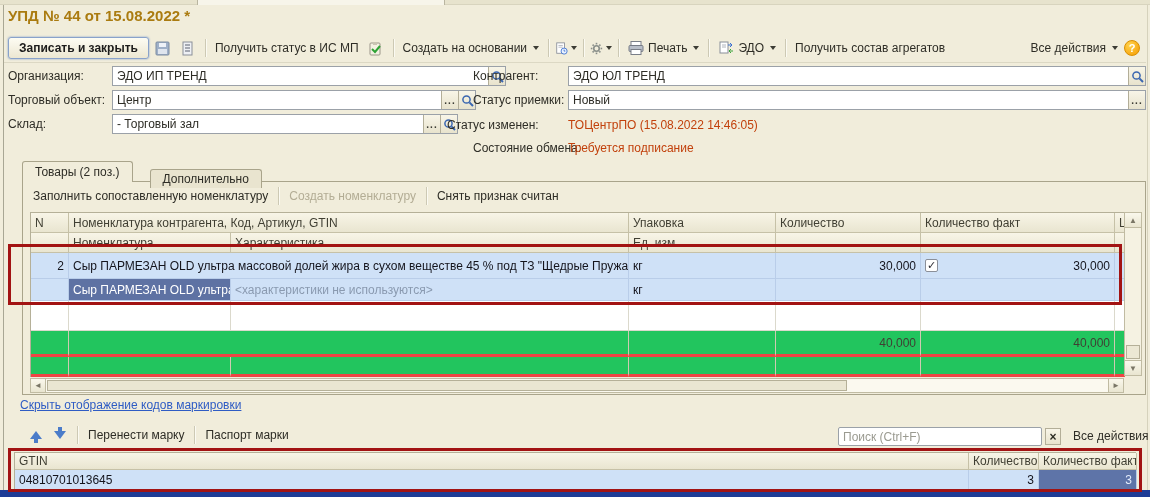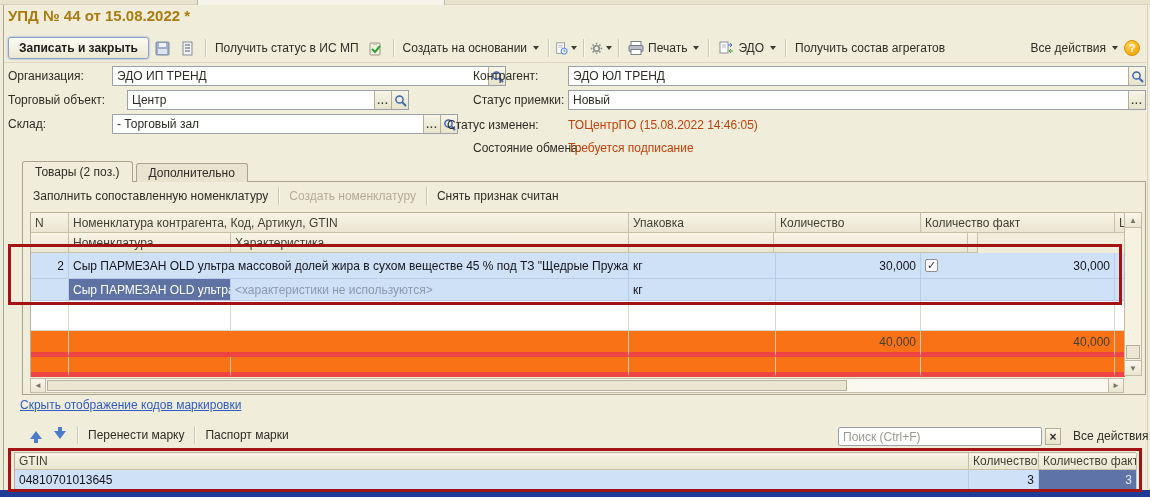--- a/index.html
+++ b/index.html
@@ -44,38 +44,38 @@
   .field { position:absolute; height:20px; background:#fff; border:1px solid #9ba1a8; display:flex; align-items:center; }
   .fval { flex:1; padding:0 4px; white-space:nowrap; overflow:hidden; }
   .fbtn { width:17px; height:18px; flex:none; background:linear-gradient(#f8f5e8,#e8e3cd);
           border-left:1px solid #b3ae98; display:flex; align-items:center; justify-content:center;
           font-size:10px; color:#3c3c34; cursor:pointer; }
   .fbtn.ell { font-weight:bold; letter-spacing:1px; align-items:flex-end; padding-bottom:3px; }
   .blue { color:#c2410c; }
   .linku { color:#2f5cc4; text-decoration:underline; cursor:pointer; }
 
   
-  .tabs { position:absolute; left:22px; top:161px; display:flex; gap:3px; z-index:3; }
-  .tab { padding:2px 12px 0 12px; height:19px; margin-top:2px; background:#e9e4cf;
+  .tabs { position:absolute; left:22px; top:161px; display:flex; gap:17px; z-index:3; }
+  .tab { padding:2px 12px 0 12px; height:19px; margin-top:8px; background:#e9e4cf;
          border:1px solid #a9a48b; border-bottom:none; border-radius:3px 3px 0 0; cursor:pointer; white-space:nowrap; }
   .tab.active { background:#f1eddb; height:21px; margin-top:0; padding-top:3px; }
   .panel { position:absolute; left:22px; top:181px; width:1124px; height:214px;
            border:1px solid #a9a48b; background:#f1eddb; }
   .cmdbar { position:absolute; left:30px; top:186px; display:flex; align-items:center; gap:4px; height:20px; z-index:2; }
 
   
   .grid { position:absolute; left:30px; top:212px; width:1094px; border-top:1px solid #b5b098; border-left:1px solid #b5b098; z-index:2; }
   .gr { display:flex; }
   .gc { border-right:1px solid #c6c1a7; border-bottom:1px solid #c6c1a7; padding:0 4px;
         display:flex; align-items:center; white-space:nowrap; overflow:hidden; flex:none; }
   .hd { background:linear-gradient(#f8f5e7,#e9e5d0); color:#403f33; }
   .wc { background:#fff; border-right:1px solid #dbd9cc; border-bottom:1px solid #dbd9cc; }
   .bc { background:#cfe1f7; border-right:1px solid #b9cde9; border-bottom:1px solid #b9cde9; color:#14141c; }
   .dk { background:#5e72a3 !important; color:#fff !important; }
-  .tc { background:#f97316; border-right:1px solid #cfcab2; border-bottom:5px solid #ef4444; color:#403f33; }
+  .tc { background:#22c55e; border-right:1px solid #cfcab2; border-bottom:3px solid #ef4444; color:#403f33; }
   .gray { color:#8a9ab0; }
   .w-n{width:38px}.w-nom{width:162px}.w-char{width:398px}.w-merge{width:560px}
   .w-pack{width:147px}.w-qty{width:145px}.w-fact{width:194px}.w-cut{width:10px}
   .h20{height:20px}.h22{height:22px}.h26{height:26px}.h30{height:30px}
   .num { justify-content:flex-end; }
   .cbx { width:13px; height:13px; background:#fff; border:1px solid #8a8f99; border-radius:2px;
          display:flex; align-items:center; justify-content:center; font-size:11px; font-weight:bold; color:#2c2c34; flex:none; }
   .factval { flex:1; text-align:right; }
 
   
@@ -230,21 +230,21 @@
 <div class="field" style="left:112px;top:66px;width:394px;">
   <span class="fval">ЭДО ИП ТРЕНД</span>
   <span class="fbtn">
       <svg width="13" height="13" viewBox="0 0 13 13">
         <circle cx="5.5" cy="5.5" r="3.6" fill="none" stroke="#3a66b0" stroke-width="1.5"></circle>
         <line x1="8.4" y1="8.4" x2="12" y2="12" stroke="#3a66b0" stroke-width="2"></line>
       </svg>
     </span>
 </div>
 <div class="flab" style="left:8px;top:90px;">Торговый объект:</div>
-<div class="field" style="left:112px;top:90px;width:282px;margin-left:15px;">
+<div class="field" style="left:112px;top:90px;width:364px;">
   <span class="fval">Центр</span>
   <span class="fbtn ell">...</span>
   <span class="fbtn">
       <svg width="13" height="13" viewBox="0 0 13 13">
         <circle cx="5.5" cy="5.5" r="3.6" fill="none" stroke="#3a66b0" stroke-width="1.5"></circle>
         <line x1="8.4" y1="8.4" x2="12" y2="12" stroke="#3a66b0" stroke-width="2"></line>
       </svg>
     </span>
 </div>
 <div class="flab" style="left:8px;top:114px;">Склад:</div>
@@ -299,20 +299,21 @@
     <div class="gc hd w-merge h20">Номенклатура контрагента, Код, Артикул, GTIN</div>
     <div class="gc hd w-pack h20">Упаковка</div>
     <div class="gc hd w-qty h20">Количество</div>
     <div class="gc hd w-fact h20">Количество факт</div>
     <div class="gc hd w-cut h20">Ц</div>
   </div>
   <div class="gr">
     <div class="gc hd w-n h20"></div>
     <div class="gc hd w-nom h20">Номенклатура</div>
     <div class="gc hd w-char h20">Характеристика</div>
+    <div class="gc hd w-pack h20">Ед. изм.</div>
     <div class="gc hd w-qty h20"></div>
     <div class="gc hd w-fact h20"></div>
     <div class="gc hd w-cut h20"></div>
   </div>
   <div class="gr">
     <div class="gc bc w-n h26 num">2</div>
     <div class="gc bc w-merge h26">Сыр ПАРМЕЗАН OLD ультра  массовой долей жира  в сухом  веществе 45 % под ТЗ "Щедрые Пружа…</div>
     <div class="gc bc w-pack h26">кг</div>
     <div class="gc bc w-qty h26 num">30,000</div>
     <div class="gc bc w-fact h26">

